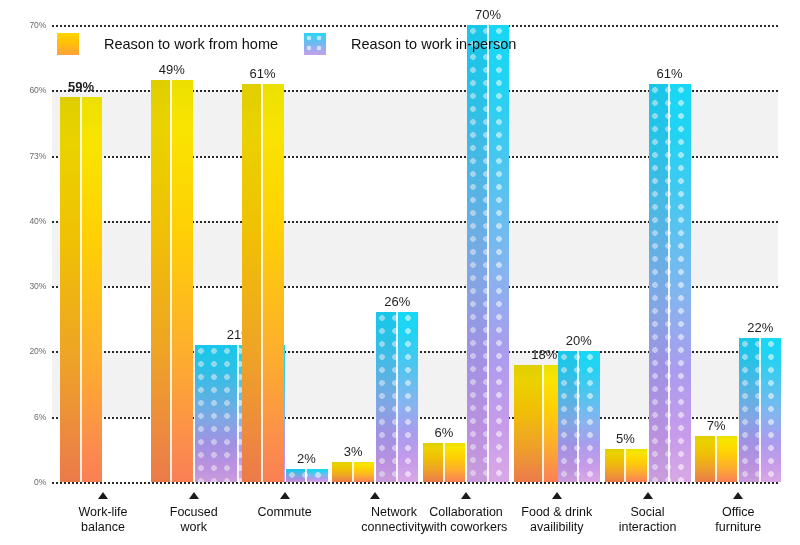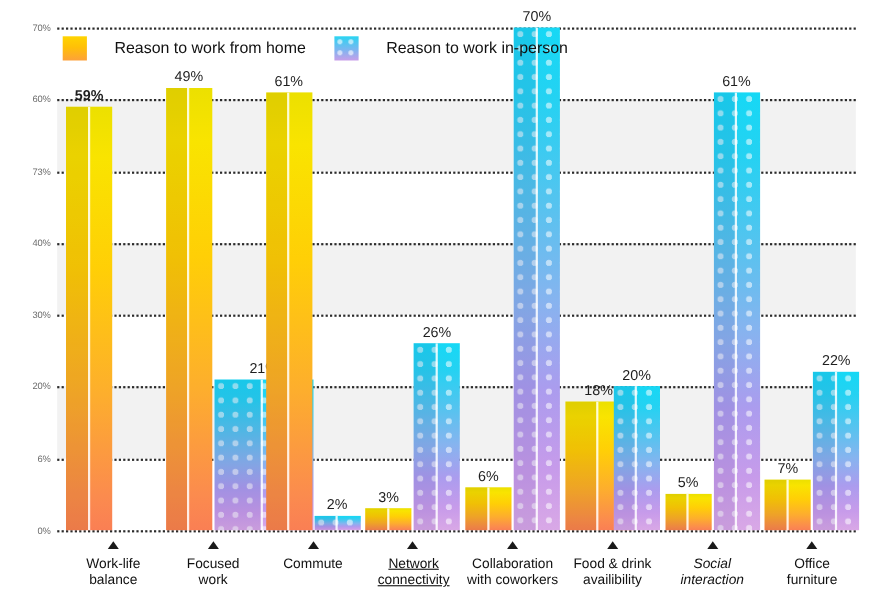--- a/index.html
+++ b/index.html
@@ -298,30 +298,30 @@
   <div id="x-axis">
       <div class="xmark" style="left: 103px;"></div>
       <div class="xcat" style="left: 103px;">Work-life
 balance</div>
       <div class="xmark" style="left: 193.75px;"></div>
       <div class="xcat" style="left: 193.75px;">Focused
 work</div>
       <div class="xmark" style="left: 284.5px;"></div>
       <div class="xcat" style="left: 284.5px;">Commute</div>
       <div class="xmark" style="left: 375.25px;"></div>
-      <div class="xcat" style="left: 376px; text-decoration: underline;">Network
+      <div class="xcat" style="left: 394px;">Network
 connectivity</div>
       <div class="xmark" style="left: 466px;"></div>
       <div class="xcat" style="left: 466px;">Collaboration
 with coworkers</div>
       <div class="xmark" style="left: 556.75px;"></div>
       <div class="xcat" style="left: 556.75px;">Food &amp; drink
 availibility</div>
       <div class="xmark" style="left: 647.5px;"></div>
-      <div class="xcat" style="left: 647.5px; font-style: italic;">Social
+      <div class="xcat" style="left: 647.5px;">Social
 interaction</div>
       <div class="xmark" style="left: 738.25px;"></div>
       <div class="xcat" style="left: 738.25px;">Office
 furniture</div>
     </div>
 
   <div id="legend">
       <div class="legend-item">
         <div class="legend-swatch home"></div>
         <div class="legend-text">Reason to work from home</div>

